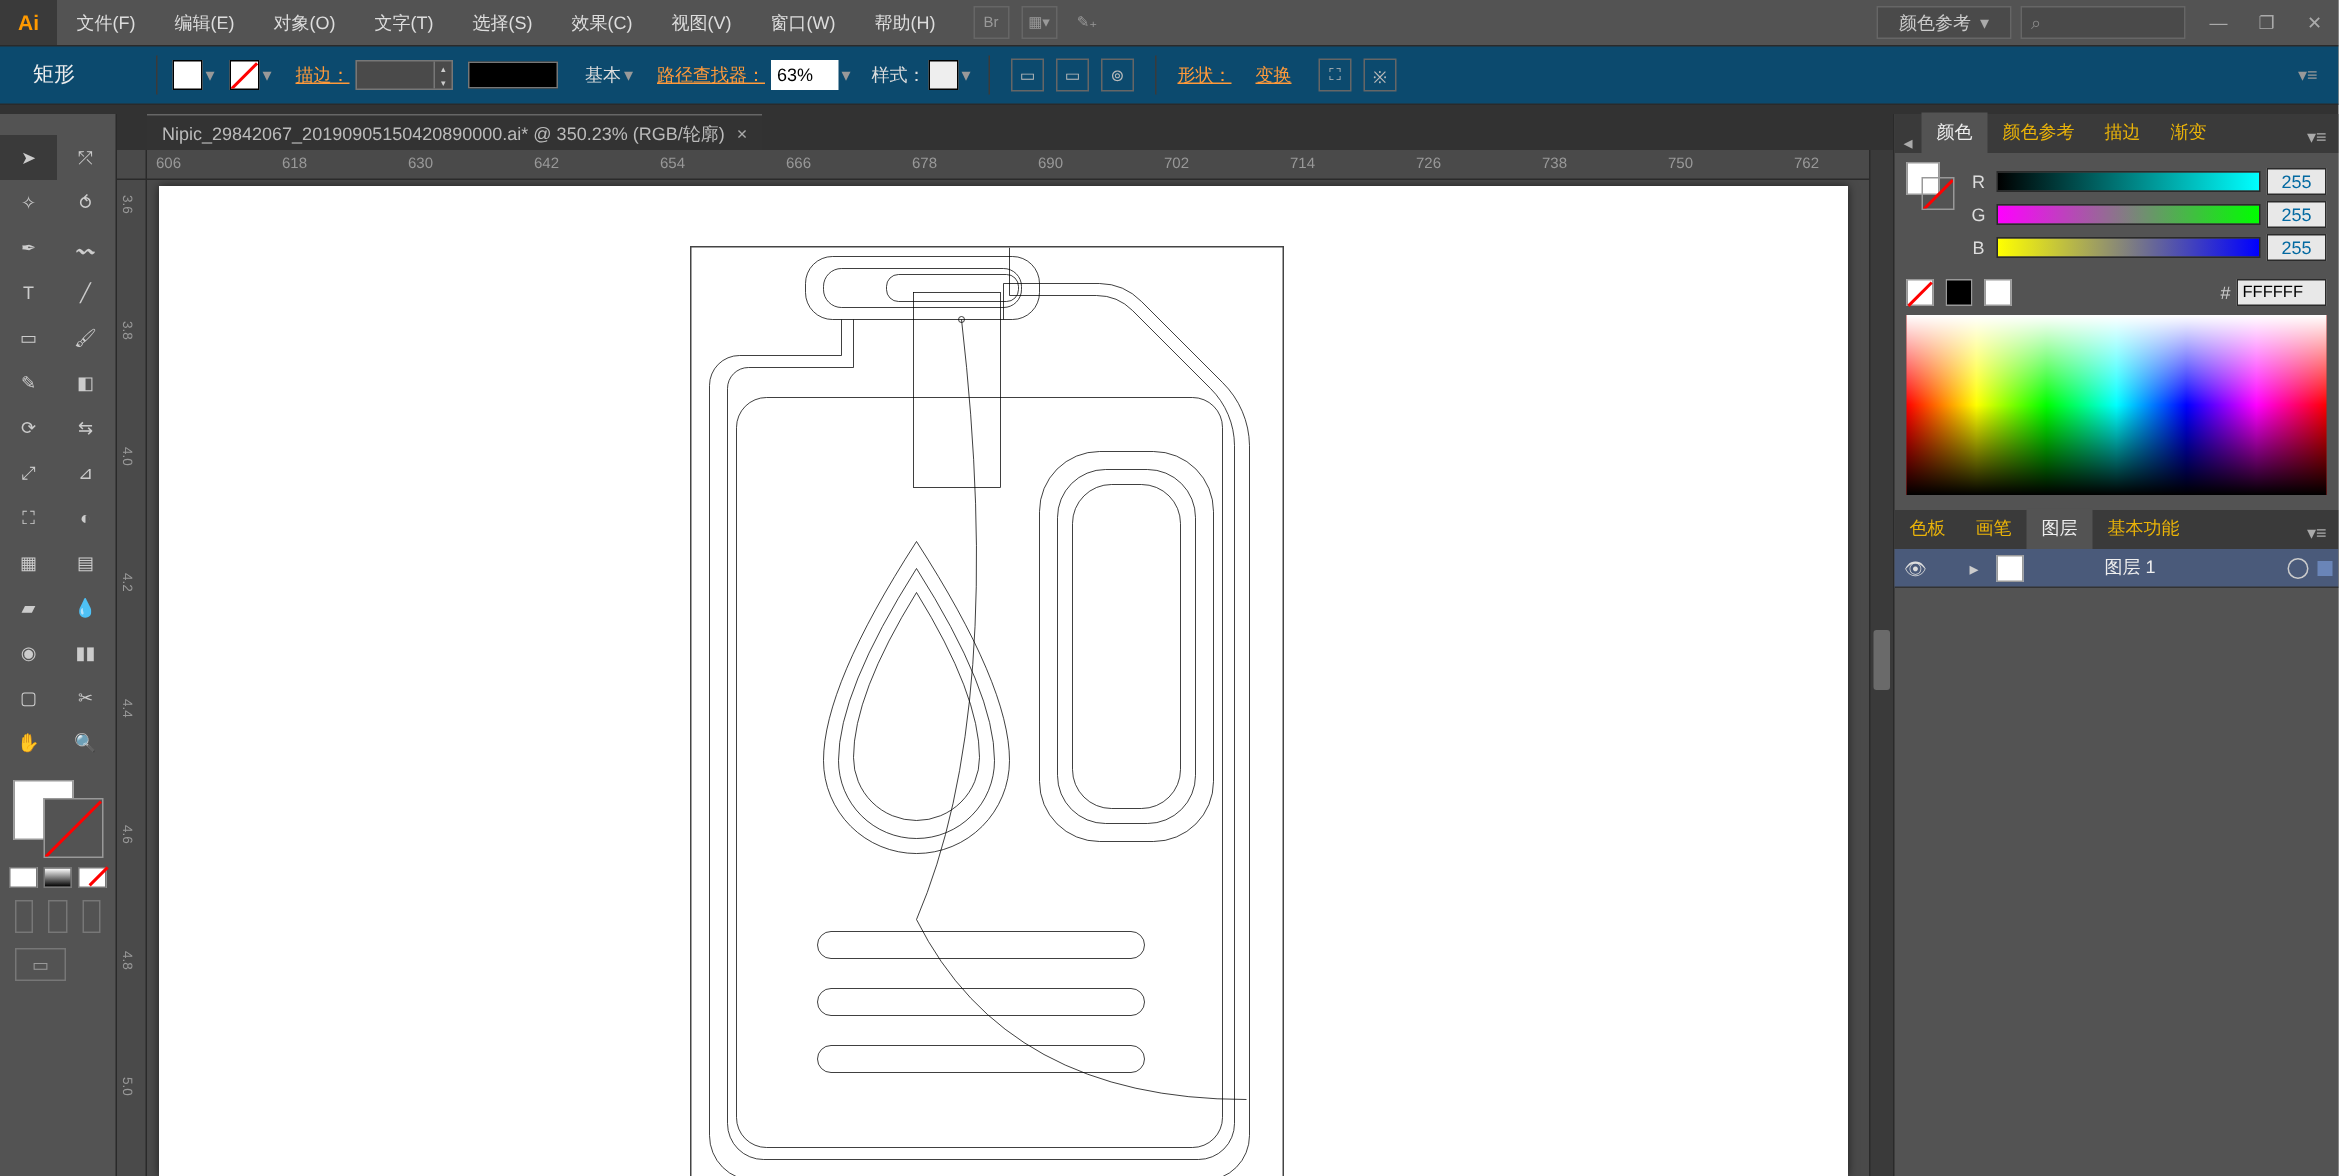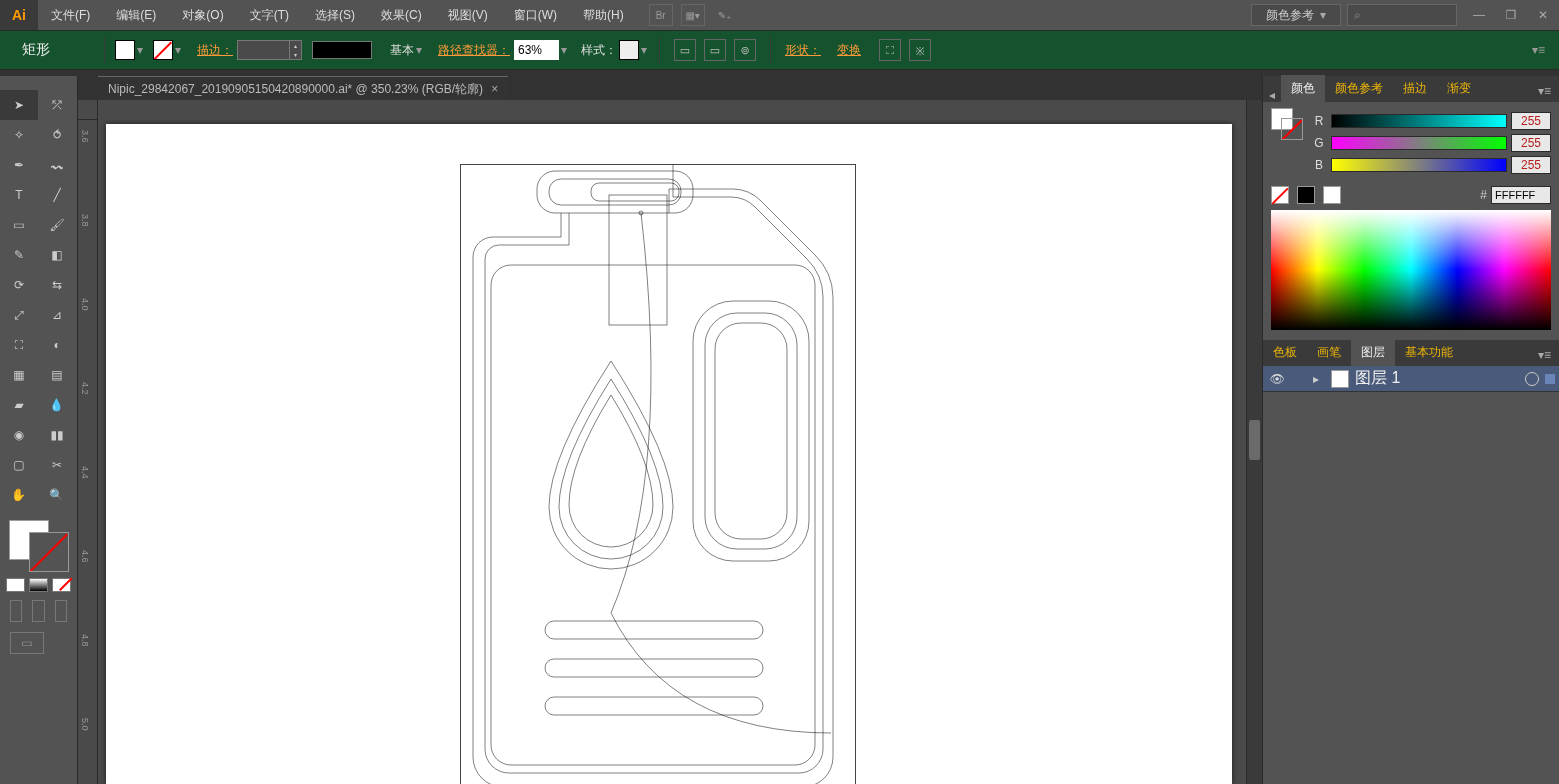--- a/index.html
+++ b/index.html
@@ -9,21 +9,21 @@
 .menubar { height: 30px; background: #535353; display: flex; align-items: center; }
 .app-logo { width: 38px; height: 30px; background: #3a3a3a; color: #ff9a00; display: flex; align-items: center; justify-content: center; font-weight: bold; font-size: 14px; }
 .menu-item { padding: 0 13px; line-height: 30px; color: #ddd; cursor: default; }
 .workspace-sel { margin-left: auto; display: flex; align-items: center; padding: 0 14px; height: 22px; background: #4a4a4a; border: 1px solid #666; margin-right: 6px; }
 .search-box { width: 110px; height: 22px; background: #4a4a4a; border: 1px solid #666; display: flex; align-items: center; padding: 0 6px; color: #888; margin-right: 6px; }
 .win-btn { width: 32px; height: 20px; display: flex; align-items: center; justify-content: center; color: #aaa; }
 .menubar .icon-group { display: flex; align-items: center; gap: 8px; margin-left: 12px; }
 .small-icon { width: 24px; height: 22px; border: 1px solid #666; display:flex; align-items:center; justify-content:center; font-size:10px; color:#999; }
 
 
-.optbar { height: 40px; background: #14532d; border-top: 1px solid #2a2a2a; border-bottom: 1px solid #2a2a2a; display: flex; align-items: center; padding: 0 8px; }
+.optbar { height: 40px; background: #0c4a6e; border-top: 1px solid #2a2a2a; border-bottom: 1px solid #2a2a2a; display: flex; align-items: center; padding: 0 8px; }
 .optlabel { color: #ddd; margin: 0 2px; }
 .linklabel { color: #ff9a3a; text-decoration: underline; margin: 0 4px; }
 .swatch { width: 20px; height: 20px; background: #fff; border: 1px solid #000; }
 .swatch.nostroke { position: relative; overflow: hidden; }
 .swatch.nostroke::after { content:""; position:absolute; width:140%; height:2px; background:red; top:50%; left:-20%; transform:rotate(-45deg); }
 .dd-arrow { width:10px; height:20px; display:flex; align-items:center; justify-content:center; color:#999; }
 .stroke-preview { width:60px; height:18px; border:1px solid #777; background:#000; }
 .stroke-label { margin-left:18px; color:#ddd; }
 .numbox { width:45px; height:20px; background:#fff; color:#000; display:flex; align-items:center; padding:0 4px; }
 .opt-sep { width:1px; height:26px; background:#3a3a3a; margin:0 10px; }
@@ -75,40 +75,40 @@
 .ptab.active { background:#535353; color:#eee; }
 .panel-tabs .menu-dots { margin-left:auto; padding:4px 8px; color:#aaa; }
 .color-panel { padding:6px 8px 10px; }
 .fs-swatch { width:32px; height:32px; position:relative; display:inline-block; vertical-align:top; }
 .fs-swatch .f { position:absolute; left:0; top:0; width:22px; height:22px; background:#fff; border:1px solid #999; }
 .fs-swatch .s { position:absolute; right:0; bottom:0; width:22px; height:22px; border:1px solid #999; overflow:hidden; }
 .fs-swatch .s::after{content:"";position:absolute;width:140%;height:2px;background:red;top:50%;left:-20%;transform:rotate(-45deg);}
 .rgb-row { display:flex; align-items:center; margin:4px 0; gap:4px; }
 .rgb-row .ch { width:16px; text-align:center; color:#ddd; }
 .rgb-row .slider { flex:1; height:14px; border:1px solid #2a2a2a; }
-.rgb-row .val { width:40px; height:18px; background:#e8e8e8; color:#b91c1c; display:flex; align-items:center; justify-content:center; border:1px solid #2a2a2a; }
+.rgb-row .val { width:40px; height:18px; background:#e8e8e8; color:#0369a1; display:flex; align-items:center; justify-content:center; border:1px solid #2a2a2a; }
 .sld-R { background:linear-gradient(to right,#000,#0ff); }
 .sld-G { background:linear-gradient(to right,#f0f,#0f0); }
 .sld-B { background:linear-gradient(to right,#ff0,#00f); }
 .hex-row { display:flex; align-items:center; margin-top:8px; gap:8px; }
 .none-sw { width:18px; height:18px; border:1px solid #999; background:#fff; position:relative; }
 .none-sw::after{content:"";position:absolute;width:140%;height:2px;background:red;top:50%;left:-20%;transform:rotate(-45deg);}
 .black-sw{width:18px;height:18px;background:#000;border:1px solid #999;}
 .white-sw{width:18px;height:18px;background:#fff;border:1px solid #999;}
 .hex-row .val { margin-left:auto; display:flex; align-items:center; gap:4px; }
 .hex-row .val input { width:60px; height:18px; background:#e8e8e8; border:1px solid #2a2a2a; color:#000; font-size:11px; padding:0 3px; }
 .spectrum { height:120px; margin:6px 0 0; background:
   linear-gradient(to bottom, rgba(255,255,255,1), rgba(255,255,255,0) 50%, rgba(0,0,0,0) 50%, rgba(0,0,0,1)),
   linear-gradient(to right, #f00,#ff0,#0f0,#0ff,#00f,#f0f,#f00);
 }
 .layer-panel .layer-row { display:flex; align-items:center; height:26px; background:#4a5a7a; padding:0 4px; gap:6px; border-bottom:1px solid #333; }
 .layer-row .eye { width:20px; height:20px; display:flex; align-items:center; justify-content:center; color:#ddd; }
 .layer-row .tw { width:12px; color:#ccc; }
 .layer-row .thumb { width:18px; height:18px; background:#fff; border:1px solid #999; }
-.layer-row .name { flex:1; color:#eee; font-size:16px; }
+.layer-row .name { flex:1; color:#eee; font-size:12px;margin-left:48px; }
 .layer-row .target { width:14px; height:14px; border:1px solid #ccc; border-radius:50%; }
 .layer-row .sel { width:10px; height:10px; background:#6a85b8; }
 
 .vscroll { position:absolute; right:297px; top:100px; bottom:0; width:16px; background:#3a3a3a; border-left:1px solid #2a2a2a; }
 .vscroll .thumb { position:absolute; left:2px; right:2px; top:320px; height:40px; background:#6a6a6a; border-radius:2px; }
 
 svg path, svg line, svg rect, svg ellipse { fill:none; stroke:#000; stroke-width:0.5; }
 </style>
 </head>
 <body>
@@ -262,20 +262,36 @@
   <div class="screen-row">
     <div></div>
     <div></div>
     <div></div>
   </div>
   <div class="stack-icon">▭</div>
 </div>
 
 <div class="docarea">
   <div class="blank"></div>
+  <div class="ruler-h">
+      <span style="left: 6px;">606</span>
+      <span style="left: 90px;">618</span>
+      <span style="left: 174px;">630</span>
+      <span style="left: 258px;">642</span>
+      <span style="left: 342px;">654</span>
+      <span style="left: 426px;">666</span>
+      <span style="left: 510px;">678</span>
+      <span style="left: 594px;">690</span>
+      <span style="left: 678px;">702</span>
+      <span style="left: 762px;">714</span>
+      <span style="left: 846px;">726</span>
+      <span style="left: 930px;">738</span>
+      <span style="left: 1014px;">750</span>
+      <span style="left: 1098px;">762</span>
+    </div>
   <div class="ruler-v">
       <span style="top: 10px;">3.6</span>
       <span style="top: 94px;">3.8</span>
       <span style="top: 178px;">4.0</span>
       <span style="top: 262px;">4.2</span>
       <span style="top: 346px;">4.4</span>
       <span style="top: 430px;">4.6</span>
       <span style="top: 514px;">4.8</span>
       <span style="top: 598px;">5.0</span>
     </div>

